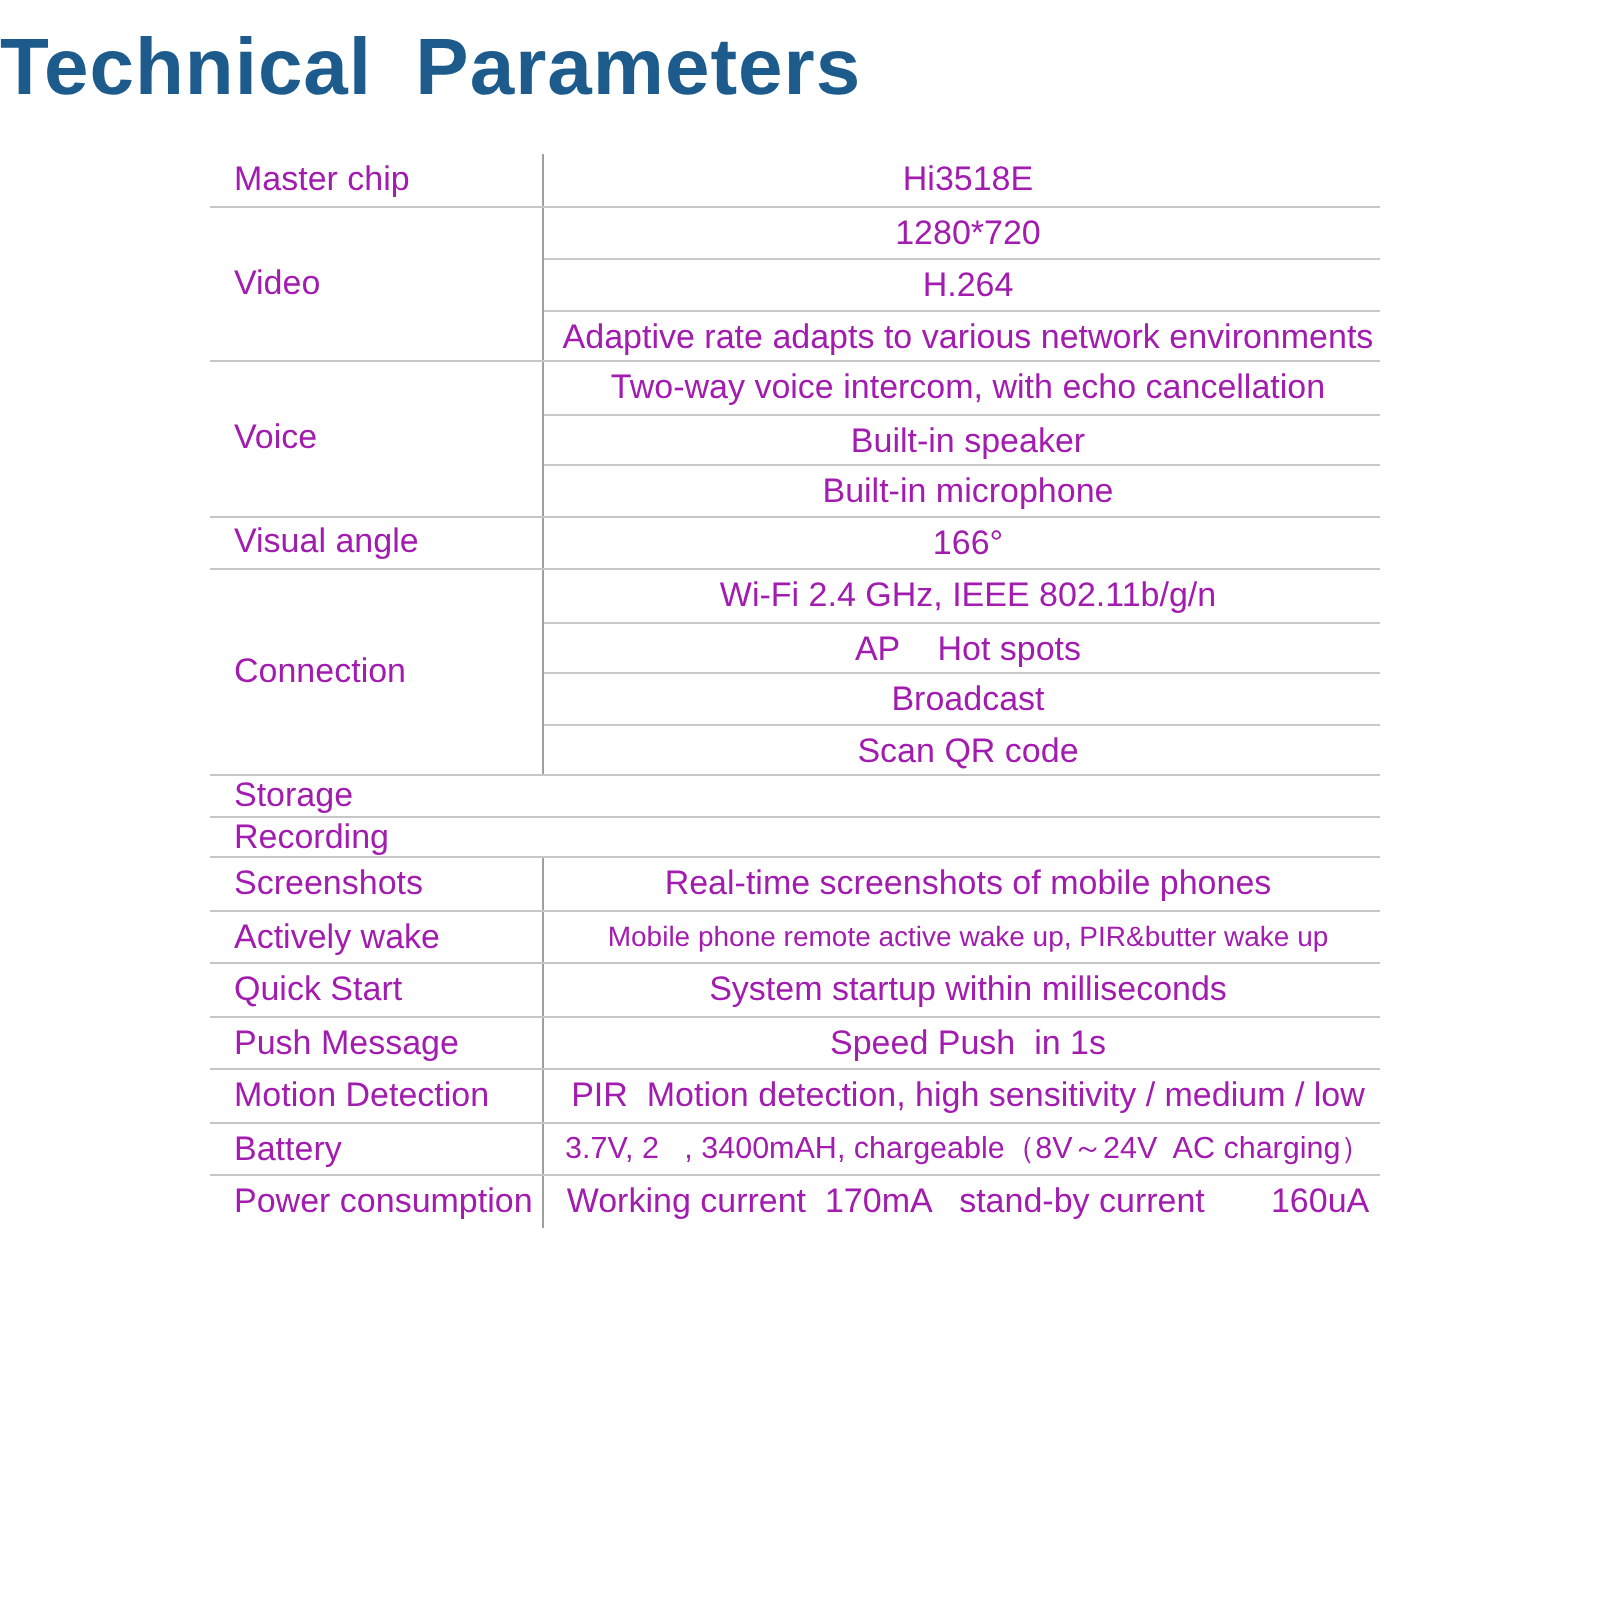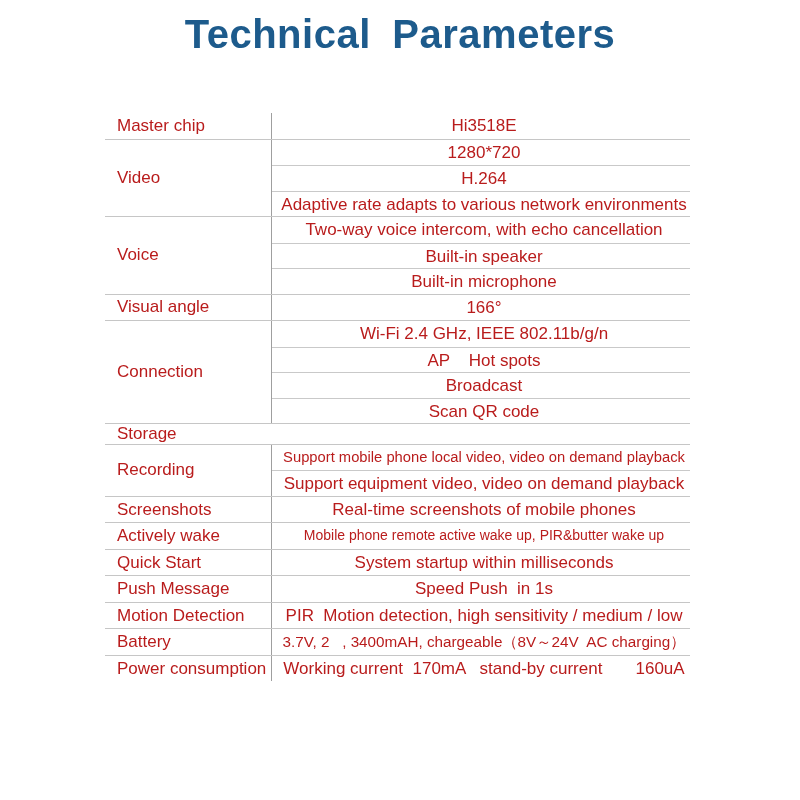--- a/index.html
+++ b/index.html
@@ -13,36 +13,35 @@
   }
   .page {
     position: relative;
     width: 800px;
     height: 800px;
     background: #ffffff;
   }
   .title {
     margin: 0;
     padding-top: 12px;
-    text-align: center;
+    text-align: left;
     font-size: 40px;
     font-weight: 700;
     letter-spacing: 0.5px;
     word-spacing: 10px;
     color: #1d5b8c;
     font-family: "Liberation Sans", sans-serif;
   }
   .spec-table {
     position: absolute;
     left: 105px;
     top: 77px;
     width: 585px;
-    color: #b91c1c;
+    color: #a21caf;
     font-size: 17px;
-    margin-top: 36px;
   }
   .group {
     display: flex;
     align-items: stretch;
     border-top: 1px solid #c6c6c6;
   }
   .spec-table .group:first-child {
     border-top: none;
   }
   .label {
@@ -118,24 +117,20 @@
           <div class="value">AP    Hot spots</div>
           <div class="value">Broadcast</div>
           <div class="value">Scan QR code</div>
         </div>
       </div>
       <div class="group">
         <div class="label">Storage</div>
       </div>
       <div class="group">
         <div class="label">Recording</div>
-        <div class="values">
-          <div class="value" style="font-size: 14.75px;">Support mobile phone local video, video on demand playback</div>
-          <div class="value">Support equipment video, video on demand playback</div>
-        </div>
       </div>
       <div class="group">
         <div class="label">Screenshots</div>
         <div class="values">
           <div class="value">Real-time screenshots of mobile phones</div>
         </div>
       </div>
       <div class="group">
         <div class="label">Actively wake</div>
         <div class="values">

